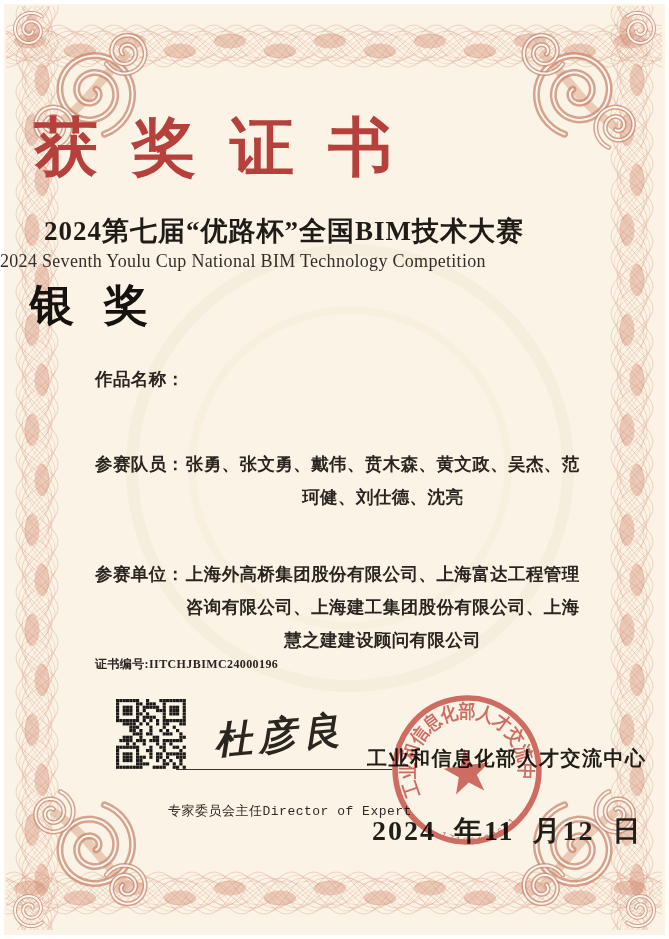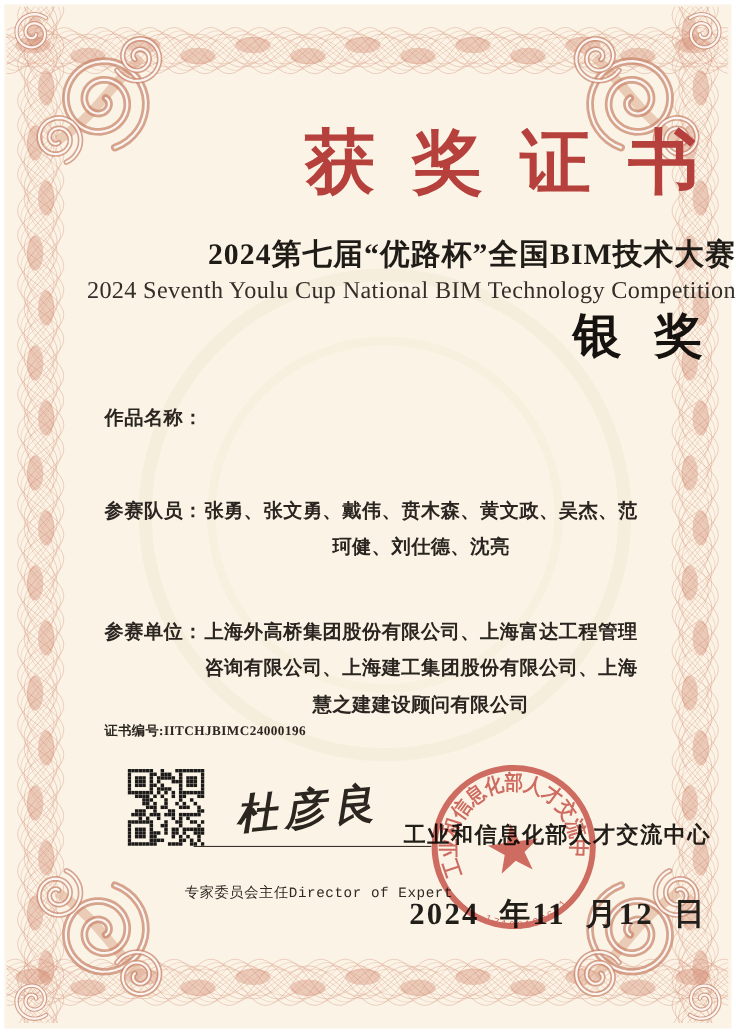--- a/index.html
+++ b/index.html
@@ -3,26 +3,26 @@
 <meta charset="utf-8">
 <style>
   html,body{margin:0;padding:0;}
   body{
     width:669px;height:939px;position:relative;background:#ffffff;
     font-family:"Liberation Serif","DejaVu Serif",serif;color:#242019;overflow:hidden;
   }
   .paper{position:absolute;inset:4px;background:#fbf4e6;}
   svg.layer{position:absolute;left:0;top:0;width:669px;height:939px;pointer-events:none;}
   .abs{position:absolute;}
-  .center{left:0;right:0;text-align:right;}
+  .center{left:0;right:0;text-align:left;}
 
   .title{top:110px;font-size:64px;font-weight:700;color:var(--title-red,#b5403c);
          letter-spacing:34px;padding-left:34px;line-height:1.2;}
-  .comp-cn{top:213px;font-size:27px;font-weight:700;letter-spacing:1px;color:#1f1b17;}
-  .comp-en{top:251px;font-size:22px;letter-spacing:0.3px;color:#332e29;}
+  .comp-cn{top:213px;font-size:27px;font-weight:700;letter-spacing:1px;color:#1f1b17;padding-left:44px;}
+  .comp-en{top:251px;font-size:18px;letter-spacing:0.3px;color:#332e29;}
   .award{top:276px;font-size:44px;font-weight:700;letter-spacing:30px;padding-left:30px;color:#16120f;}
 
   .field-row{left:95px;width:486px;display:flex;font-size:17.5px;line-height:33px;
              font-weight:600;color:#2a2520;letter-spacing:0.4px;text-align:center;}
   .field-label{white-space:nowrap;}
   .field-value{flex:1;}
   .f0{top:363px;} .f1{top:448px;} .f2{top:534px;margin-top:24px;}
 
   .cert-no{left:95px;top:656px;font-size:12px;font-weight:600;letter-spacing:0.4px;color:#2a2520;}
 

